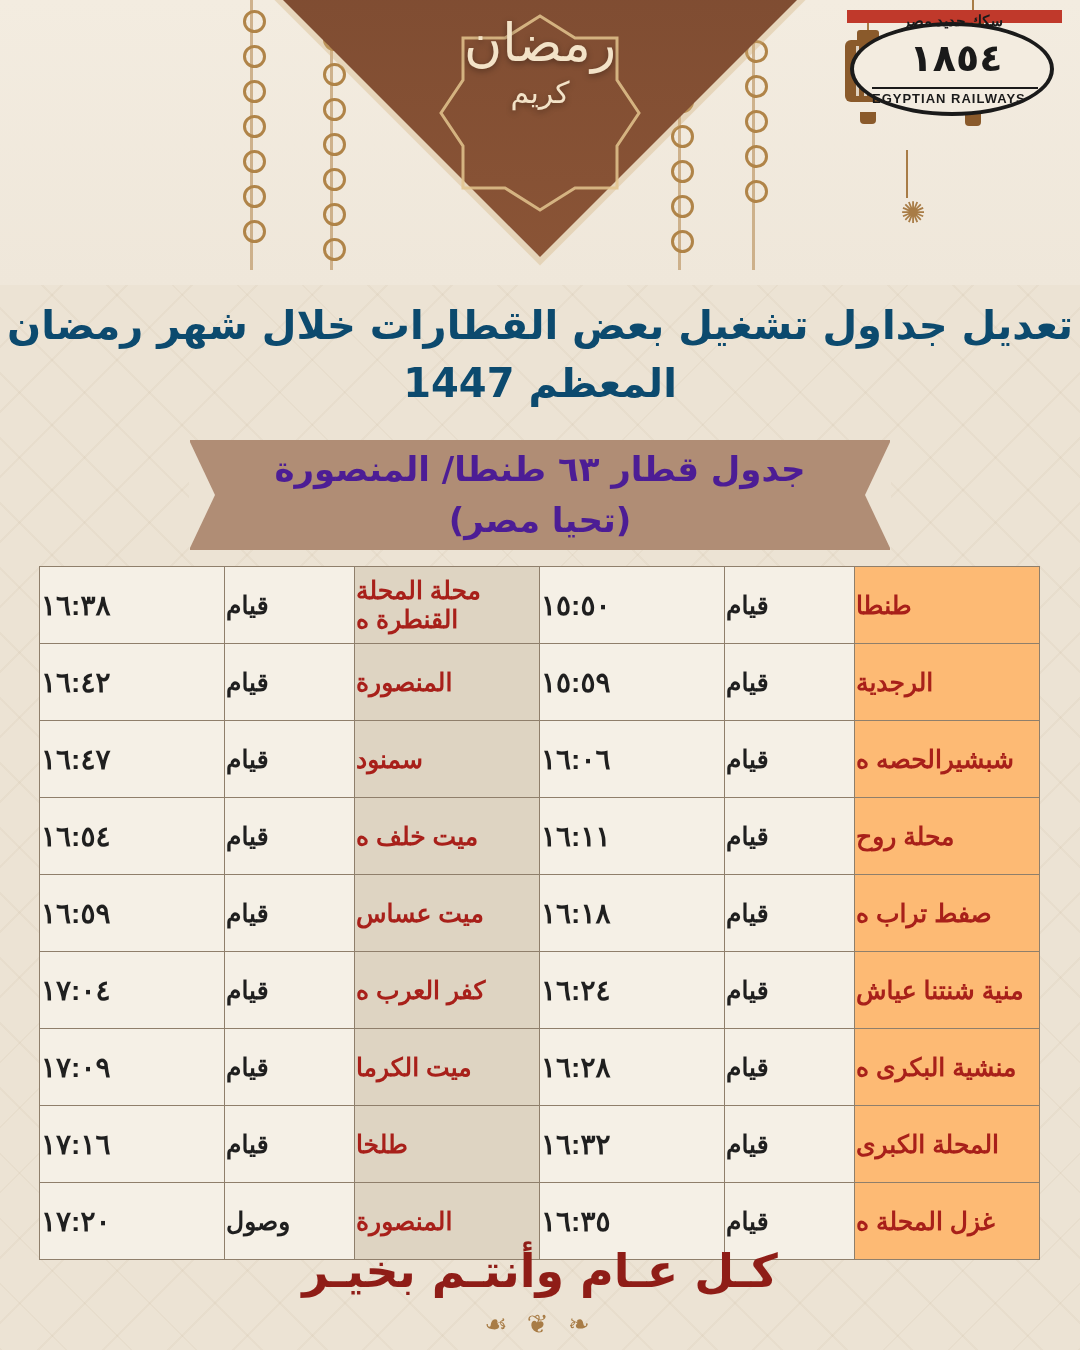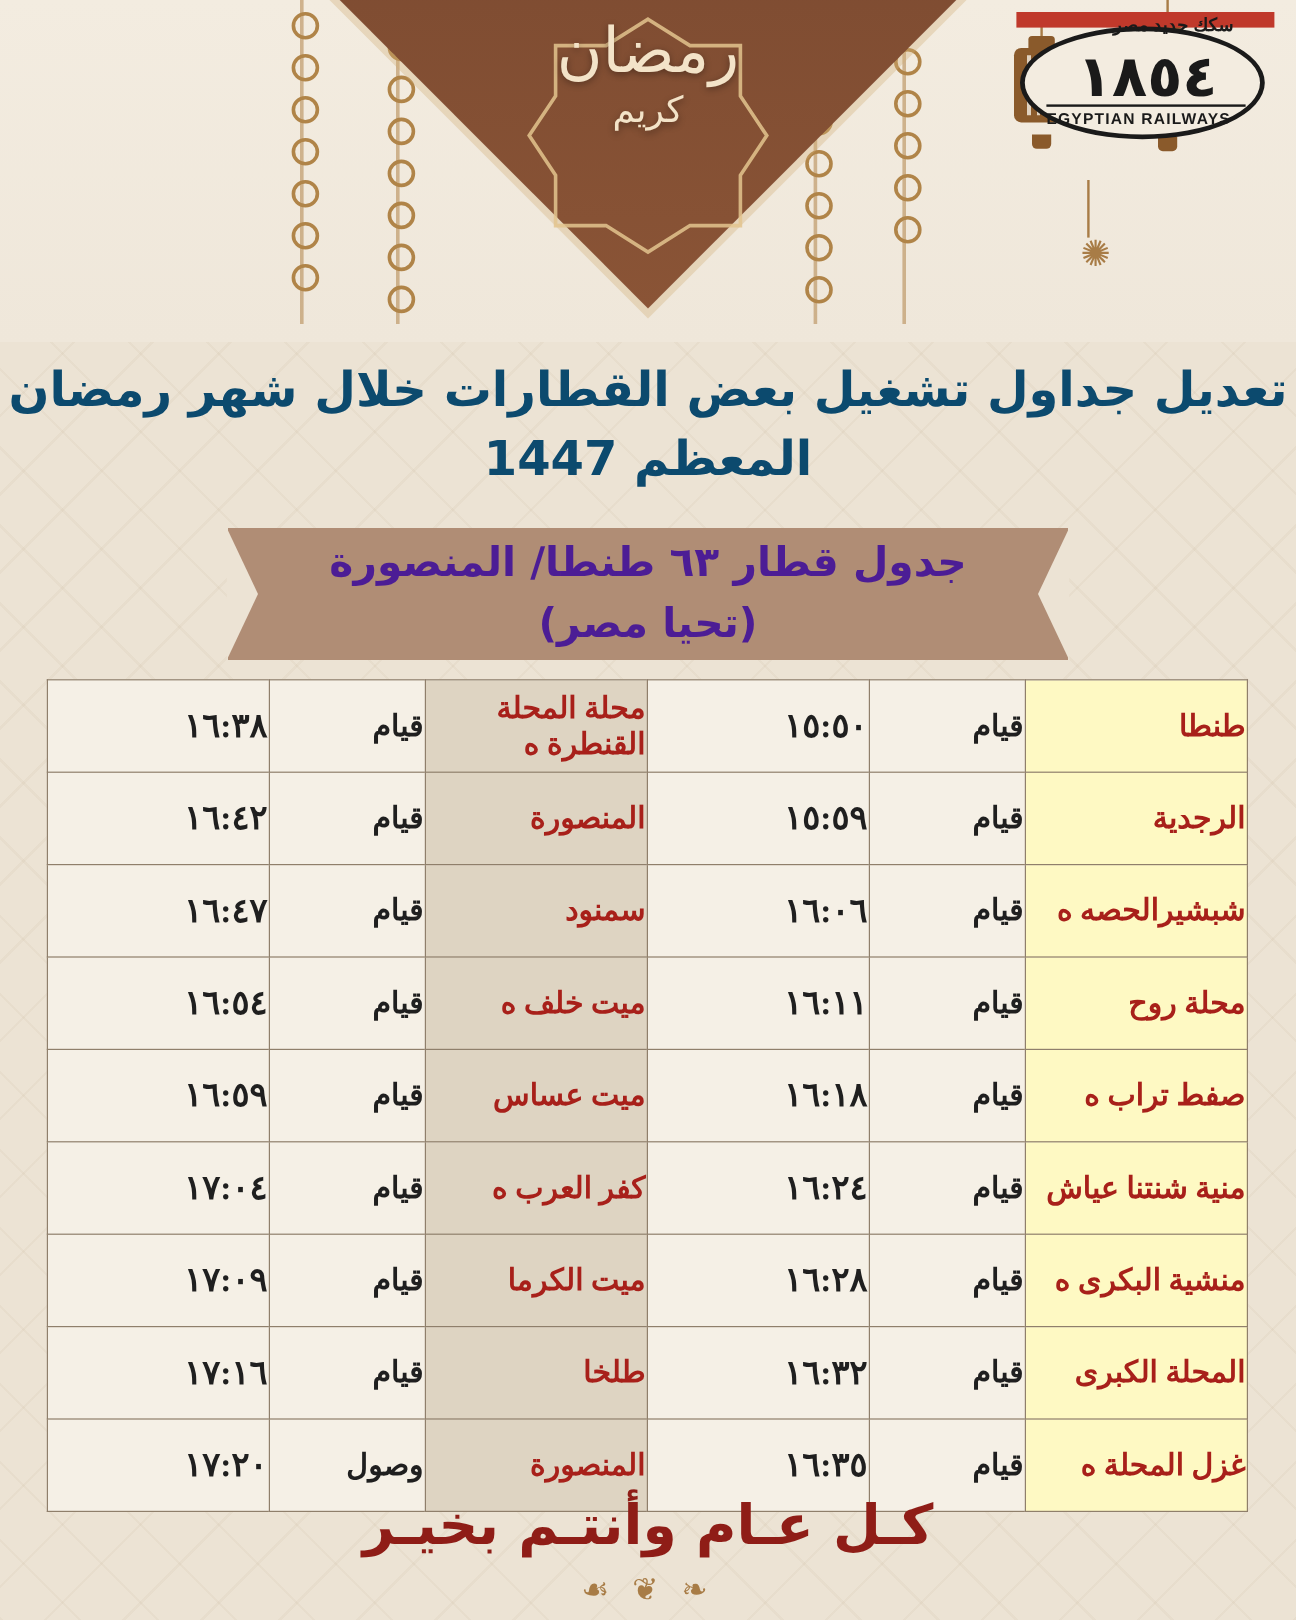--- a/index.html
+++ b/index.html
@@ -64,26 +64,26 @@
   }
   .logo .bar{
     position:absolute;top:0;right:0;width:215px;height:13px;background:#c0392b;
   }
   .logo .oval{
     position:absolute;top:12px;right:8px;width:196px;height:86px;
     border:4px solid #1a1a1a;border-radius:50%;
     background:#f3ece0;
   }
   .logo .topword{
-    position:absolute;top:2px;right:34px;width:150px;text-align:right;
+    position:absolute;top:2px;right:34px;width:150px;text-align:center;
     font-size:15px;color:#1a1a1a;font-weight:bold;
   }
   .logo .mono{
     position:absolute;top:26px;right:46px;width:120px;text-align:center;
-    font-size:48px;color:#1a1a1a;font-weight:bold;letter-spacing:-2px;
+    font-size:38px;color:#1a1a1a;font-weight:bold;letter-spacing:-2px;
     font-family:"DejaVu Sans", sans-serif;
   }
   .logo .botword{
     position:absolute;bottom:12px;right:24px;width:166px;text-align:left;
     font-size:13px;color:#1a1a1a;letter-spacing:1px;font-weight:bold;
     border-top:2px solid #1a1a1a;padding-top:2px;
     font-family:"Liberation Sans", sans-serif;direction:ltr;
   }
 
   
@@ -134,25 +134,25 @@
   .table-wrap{
     position:absolute;top:566px;left:40px;width:1000px;z-index:3;
   }
   table{
     border-collapse:collapse;width:1000px;table-layout:fixed;
     background:#f5f0e6;
   }
   td{
     border:1px solid #8f7f6b;
     height:74px;
-    text-align:right;vertical-align:middle;
+    text-align:left;vertical-align:middle;
     font-size:25px;
-    font-family:Liberation Serif, serif;
-  }
-  td.station{color:#a8201a;font-weight:bold;background:#fef9c3;}
+    font-family:Liberation Sans, sans-serif;
+  }
+  td.station{color:#a8201a;font-weight:bold;background:#fdba74;}
   td.station2{color:#a8201a;font-weight:bold;background:#ded4c2;}
   td.state{color:#1f1f1f;font-weight:bold;background:#f5f0e6;margin-top:34px;}
   td.time{color:#1f1f1f;font-weight:bold;background:#f5f0e6;font-size:28px;}
   .col-time{width:185px;}
   .col-state{width:130px;}
   .col-station{width:185px;}
 
   
   .footer{
     position:absolute;bottom:52px;left:0;width:1080px;text-align:center;z-index:3;

